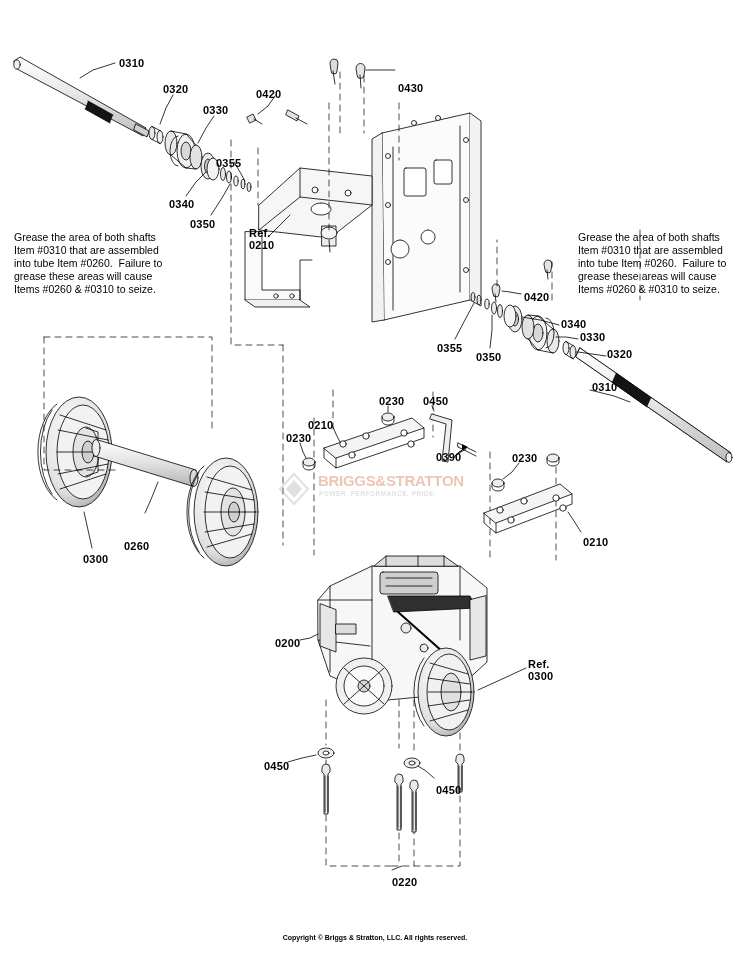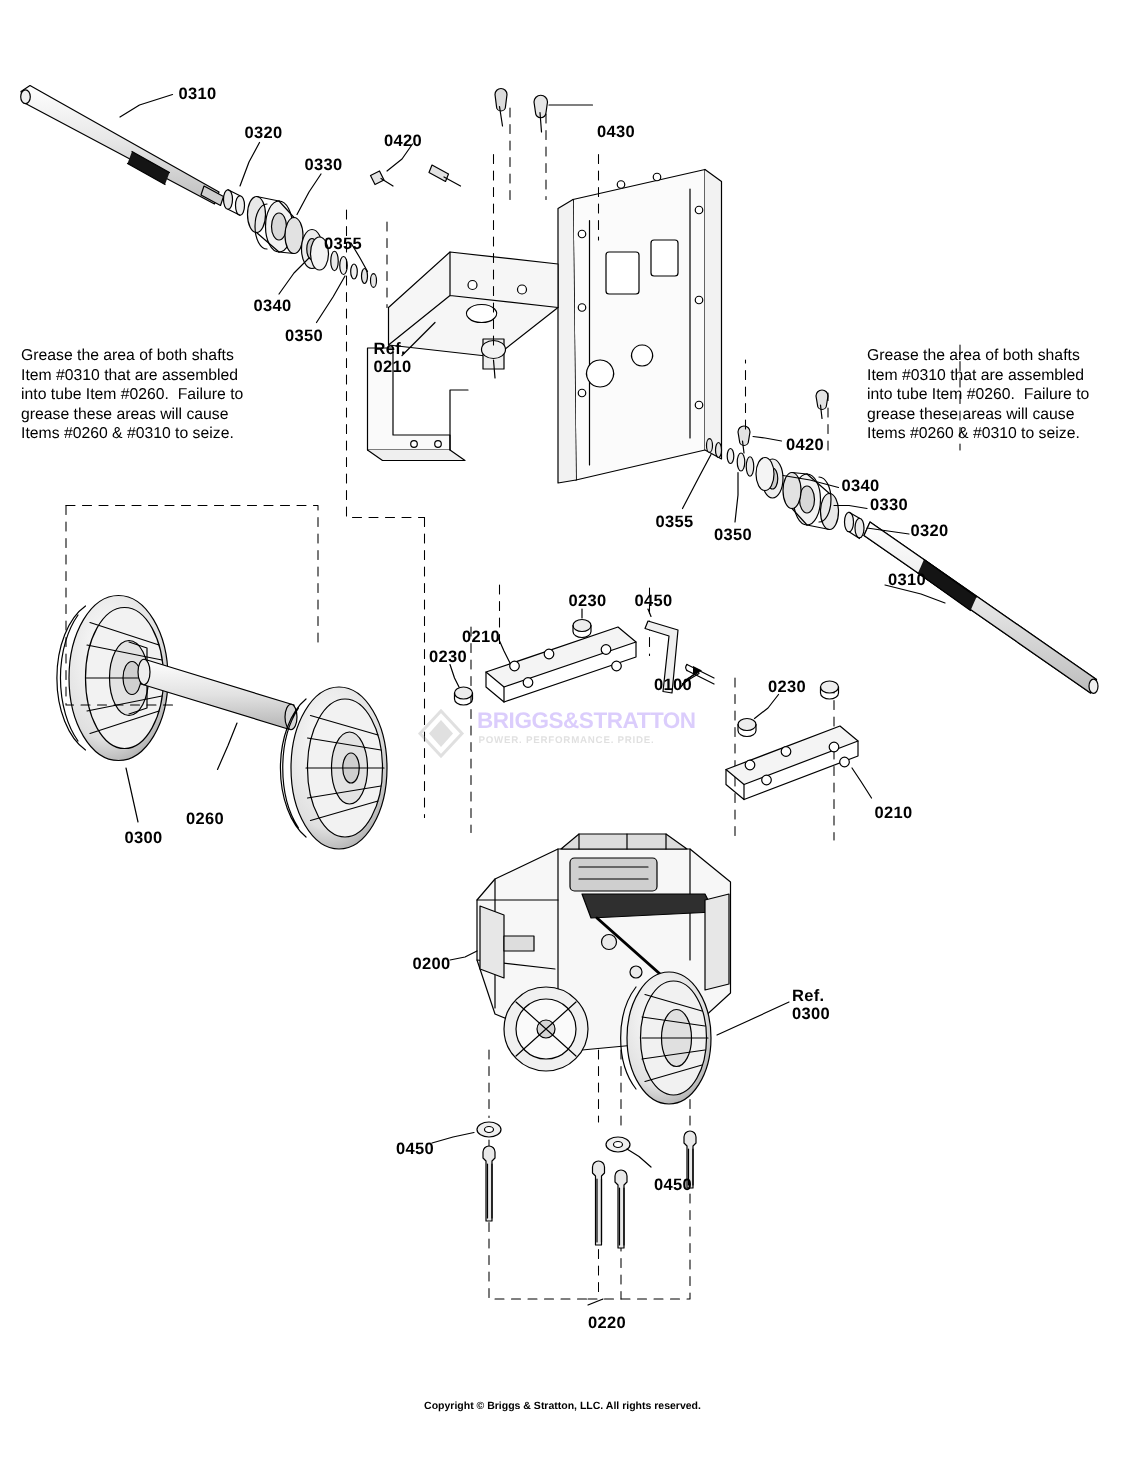--- a/index.html
+++ b/index.html
@@ -62,21 +62,21 @@
     height: 42px;
     opacity: 0.30;
   }
   .wm-text {
     position: absolute;
     left: 46px;
     top: 4px;
     font-size: 15px;
     font-weight: bold;
     letter-spacing: -0.3px;
-    color: #8b5cf6;
+    color: #c2410c;
   }
   .wm-sub {
     position: absolute;
     left: 47px;
     top: 22px;
     font-size: 6.5px;
     font-weight: bold;
     letter-spacing: 0.5px;
     color: #9a9a9a;
   }
@@ -464,21 +464,21 @@
   <div class="callout" style="left:561px; top:318px;">0340</div>
   <div class="callout" style="left:580px; top:331px;">0330</div>
   <div class="callout" style="left:607px; top:348px;">0320</div>
   <div class="callout" style="left:437px; top:342px;">0355</div>
   <div class="callout" style="left:476px; top:351px;">0350</div>
   <div class="callout" style="left:592px; top:381px;">0310</div>
   <div class="callout" style="left:379px; top:395px;">0230</div>
   <div class="callout" style="left:423px; top:395px;">0450</div>
   <div class="callout" style="left:308px; top:419px;">0210</div>
   <div class="callout" style="left:286px; top:432px;">0230</div>
-  <div class="callout" style="left:436px; top:451px;">0100</div>
+  <div class="callout" style="left:436px; top:451px;">0390</div>
   <div class="callout" style="left:512px; top:452px;">0230</div>
   <div class="callout" style="left:583px; top:536px;">0210</div>
   <div class="callout" style="left:83px;  top:553px;">0300</div>
   <div class="callout" style="left:124px; top:516px;margin-top:24px;">0260</div>
   <div class="callout" style="left:275px; top:637px;">0200</div>
   <div class="callout" style="left:528px; top:658px;">Ref.
 0300</div>
   <div class="callout" style="left:264px; top:760px;">0450</div>
   <div class="callout" style="left:436px; top:784px;">0450</div>
   <div class="callout" style="left:392px; top:876px;">0220</div>

